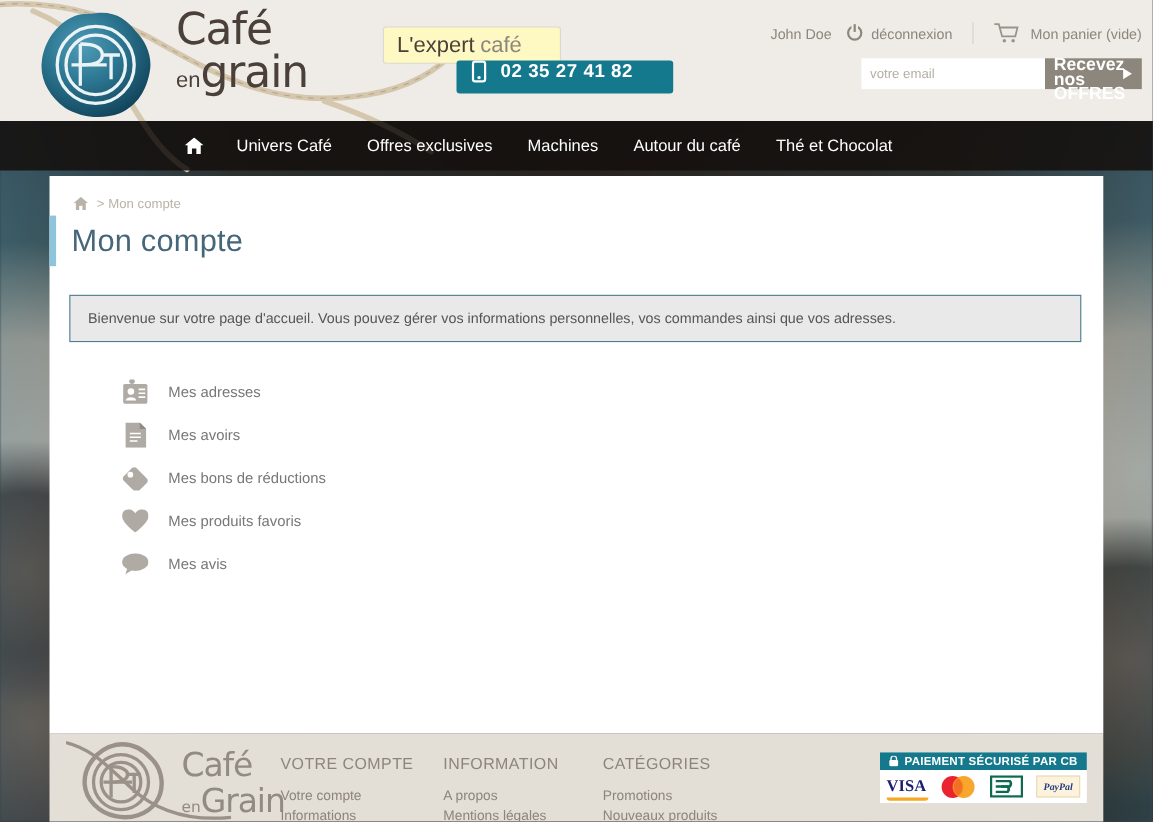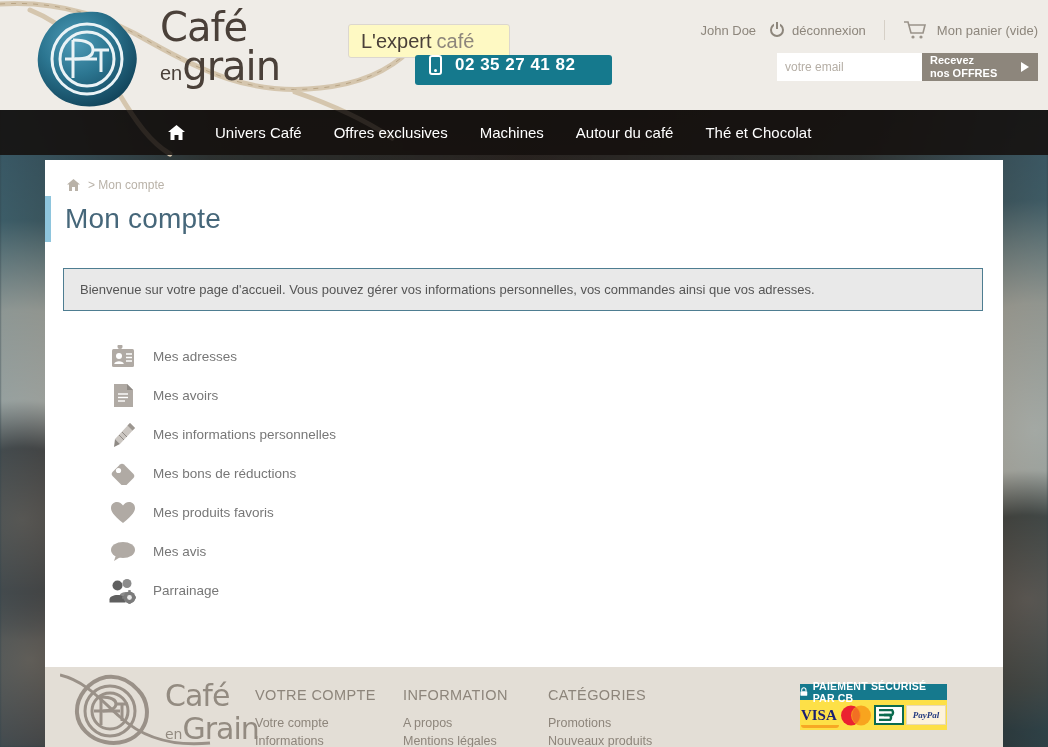--- a/index.html
+++ b/index.html
@@ -92,28 +92,28 @@
     width: 2px; height: 7px; background: #8d867c;
     box-shadow: 0 0 0 2px #efece7;
   }
   #logout-label { margin-right: 18px; }
   #bar-sep { width: 1px; height: 20px; background: #d6d0c7; margin-right: 18px; }
   #cart-icon { width: 24px; height: 18px; position: relative; margin-right: 10px; }
   #cart-label { color: #8d867c; }
 
   #newsletter { position: absolute; right: 10px; top: 53px; display: flex; }
   #email-input {
-    width: 145px; height: 28px; border: none; background: #fff;
+    width: 167px; height: 28px; border: none; background: #fff;
     padding: 0 8px; font-size: 12px; color: #666;
     font-family: "Liberation Sans", sans-serif;
   }
   #email-input::placeholder { color: #b5aea5; }
   #offers-btn {
-    width: 116px; height: 28px; background: #8d867c; border: none; cursor: pointer;
-    color: #fff; font-size: 11px; font-weight: bold; line-height: 13px;
+    width: 88px; height: 28px; background: #8d867c; border: none; cursor: pointer;
+    color: #fff; font-size: 16px; font-weight: bold; line-height: 13px;
     text-align: left; padding-left: 8px; position: relative;
     font-family: "Liberation Sans", sans-serif;
   }
   #offers-arrow {
     position: absolute; right: 9px; top: 9px;
     width: 0; height: 0; border-left: 8px solid #fff;
     border-top: 5px solid transparent; border-bottom: 5px solid transparent;
   }
 
   
@@ -179,21 +179,21 @@
   .f-cafe { font-size: 30px; letter-spacing: -1px; line-height: 30px; }
   .f-en { font-size: 14px; }
   .f-grain { font-size: 30px; letter-spacing: -1px; }
   .footer-col { position: absolute; top: 20px; }
   .fc-title { font-size: 14.5px; color: #8d857b; letter-spacing: .4px; margin-bottom: 11px; }
   .fc-link { font-size: 12.5px; color: #8d857b; line-height: 18px; cursor: pointer; }
   #col-compte { left: 210px; }
   #col-info   { left: 358px; }
   #col-cat    { left: 503px; }
   #pay-badge {
-    position: absolute; left: 755px; top: 17px; width: 147px; background: #fde047;
+    position: absolute; left: 755px; top: 17px; width: 188px; background: #ffffff;
   }
   #pay-header {
     background: #15798d; color: #fff; font-size: 10.5px; font-weight: bold;
     letter-spacing: .2px; height: 16px; display: flex; align-items: center;
     justify-content: center; gap: 5px;
   }
   #pay-cards { display: flex; align-items: center; justify-content: space-around; height: 30px; }
   .card-visa {
     font-family: "Liberation Serif", serif; font-weight: bold;
     font-size: 15px; color: #1a1f71; position: relative;
@@ -347,34 +347,20 @@
             <g stroke="#fff" stroke-width="1.4">
               <path d="M4 10 H14"></path>
                 <path d="M4 13.5 H14"></path>
                 <path d="M4 17 H11"></path>
             </g>
           </svg>
         </span>
         <span class="acct-label">Mes avoirs</span>
       </div>
 
-      <div class="account-item">
-        <span class="acct-icon">
-          <svg width="23" height="24" viewBox="0 0 23 24">
-            <path d="M18 0 L23 5 L8 21 L3 16 Z" fill="#cbc6c1"></path>
-            <path d="M18 0 L23 5 L20.5 7.5 L15.5 2.5 Z" fill="#9c9690"></path>
-            <path d="M3 16 L8 21 L2 24 Z" fill="#8f8a85"></path>
-            <g stroke="#8f8a85" stroke-width="1">
-                <path d="M7 12 L12 17"></path>
-                <path d="M10 9 L15 14"></path>
-              </g>
-          </svg>
-        </span>
-        <span class="acct-label">Mes informations personnelles</span>
-      </div>
 
       <div class="account-item">
         <span class="acct-icon">
           <svg width="24" height="22" viewBox="0 0 24 22">
             <path d="M1.5 9 L9 1.5 C10.2 .4 11.8 .4 13 1.5 L22.5 11 C23.6 12.2 23.6 13.8 22.5 15
                      L15 22.5 C13.8 23.6 12.2 23.6 11 22.5 L1.5 13 C.4 11.8 .4 10.2 1.5 9 Z" fill="#b0aaa4"></path>
             <circle cx="7.5" cy="7.5" r="2.6" fill="#fff"></circle>
           </svg>
         </span>
         <span class="acct-label">Mes bons de réductions</span>
@@ -393,41 +379,20 @@
       <div class="account-item">
         <span class="acct-icon">
           <svg width="24" height="19" viewBox="0 0 24 19">
             <ellipse cx="12" cy="8" rx="12" ry="8" fill="#b0aaa4"></ellipse>
             <path d="M5 13 L3 19 L11 14 Z" fill="#b0aaa4"></path>
           </svg>
         </span>
         <span class="acct-label">Mes avis</span>
       </div>
 
-      <div class="account-item">
-        <span class="acct-icon">
-          <svg width="28" height="26" viewBox="0 0 28 26">
-            <circle cx="18" cy="5.5" r="4.5" fill="#8b8b8b"></circle>
-            <path d="M10.5 18 C10.5 12.5 25.5 12.5 25.5 18 L25.5 21 L10.5 21 Z" fill="#8b8b8b"></path>
-            <circle cx="8.5" cy="7.5" r="5" fill="#5f5f5f"></circle>
-            <path d="M0.5 21.5 C0.5 15.5 16.5 15.5 16.5 21.5 L16.5 24.5 L0.5 24.5 Z" fill="#5f5f5f"></path>
-            <g transform="translate(14.5,13.5)">
-              <circle cx="6" cy="6" r="6" fill="#7b7b7b"></circle>
-              <circle cx="6" cy="6" r="2.4" fill="#e9e9e9"></circle>
-              <g fill="#7b7b7b">
-                <rect x="4.8" y="-1.4" width="2.4" height="3"></rect>
-                <rect x="4.8" y="9.4" width="2.4" height="3"></rect>
-                <rect x="-1.4" y="4.8" width="3" height="2.4"></rect>
-                <rect x="9.4" y="4.8" width="3" height="2.4"></rect>
-              </g>
-            </g>
-          </svg>
-        </span>
-        <span class="acct-label">Parrainage</span>
-      </div>
 
     </div>
   </div>
 
 
   <div id="footer">
 
     <div id="footer-logo">
       <svg width="230" height="74" viewBox="0 0 230 74">
         <path d="M46 4 C60 2 70 8 78 17 C88 27 90 44 82 56 C74 68 58 72 45 69

